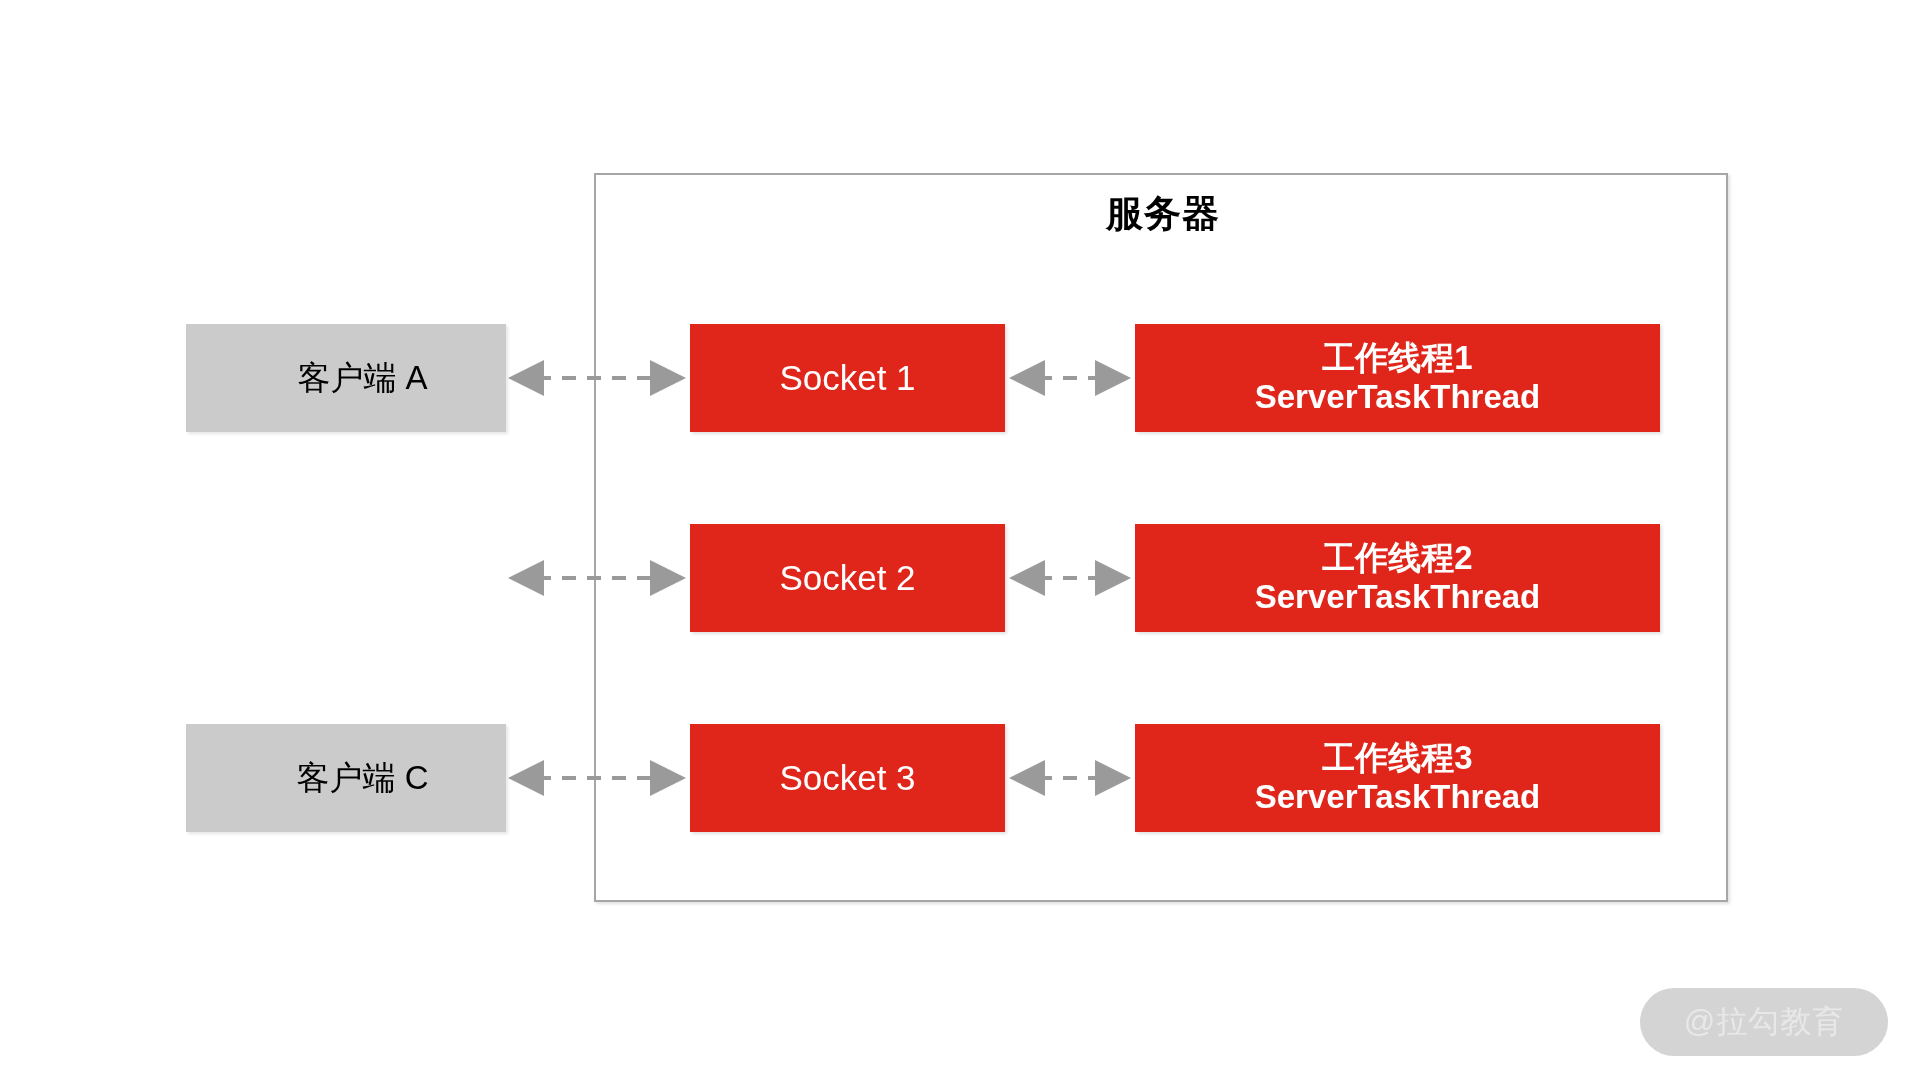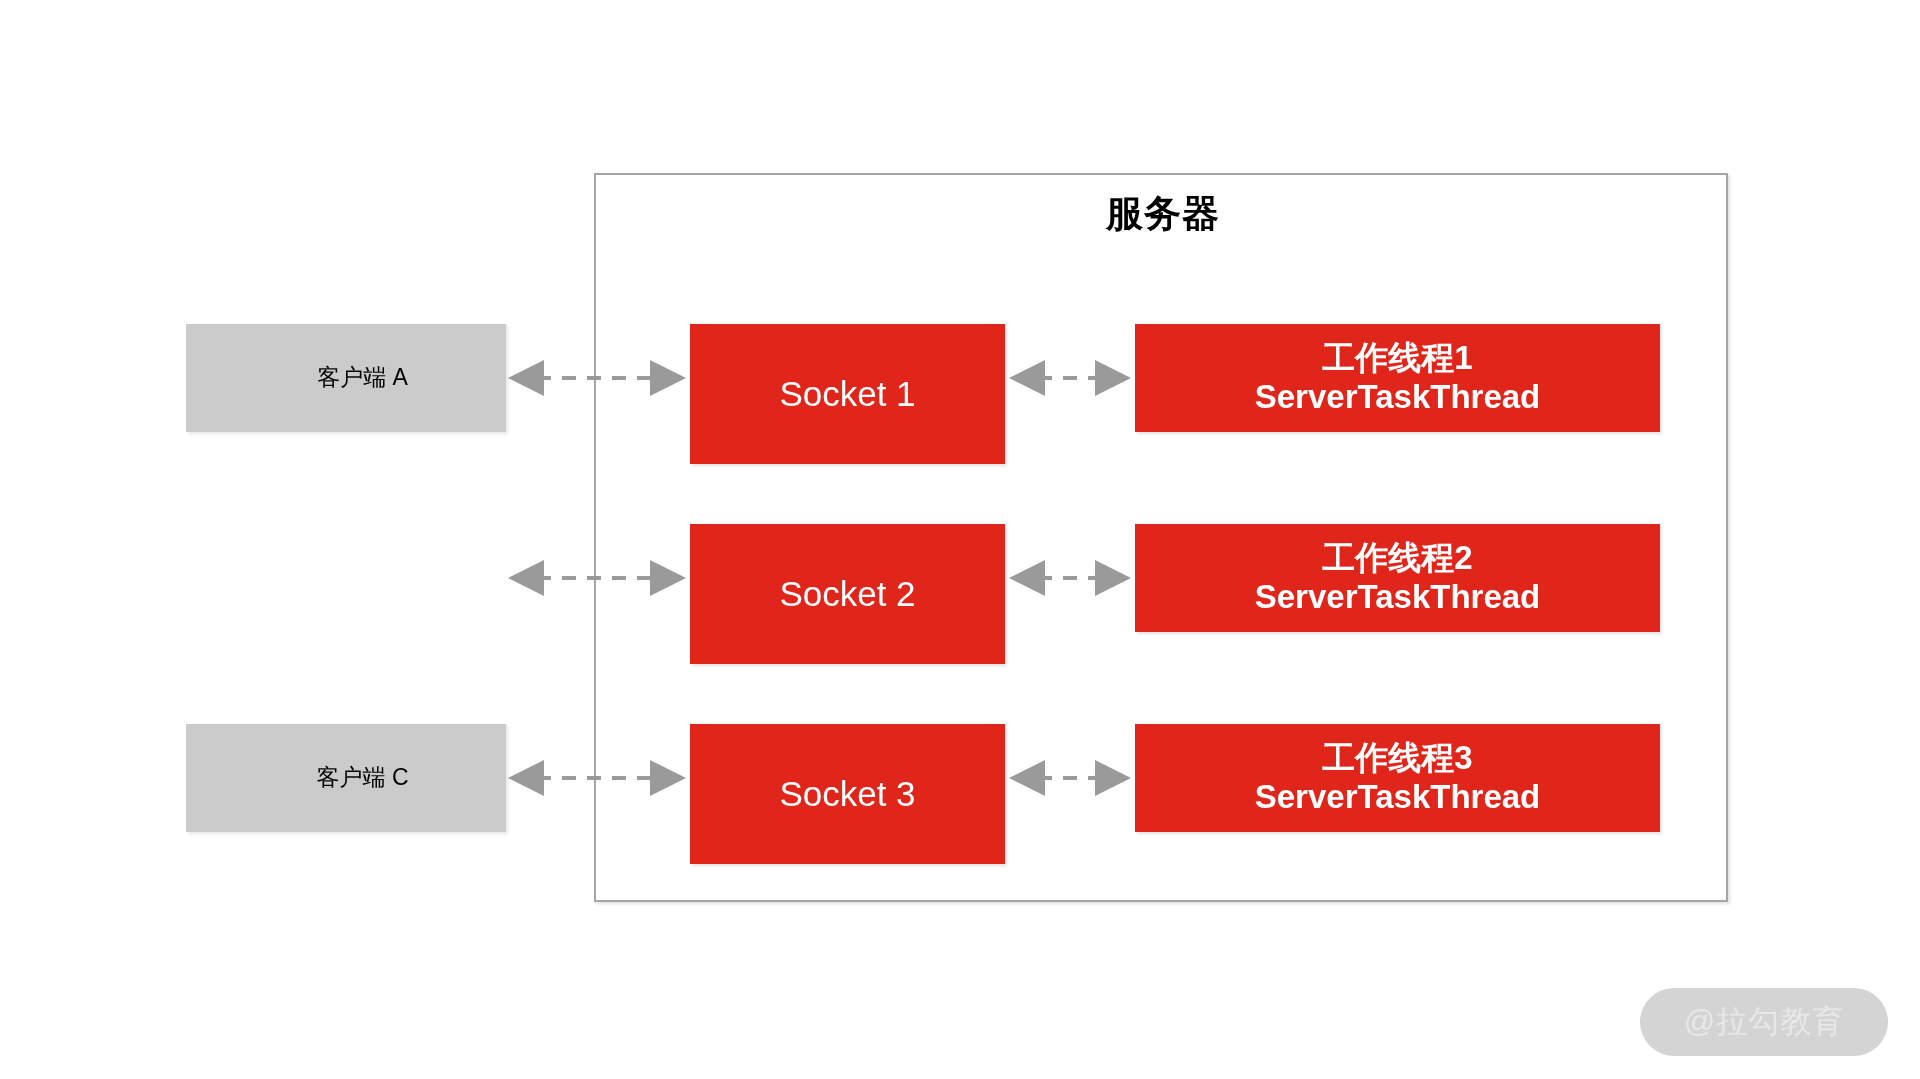--- a/index.html
+++ b/index.html
@@ -56,29 +56,29 @@
     justify-content: center;
     text-align: center;
     line-height: 1.18;
   }
 
   .client-node {
     width: 320px;
     height: 108px;
     background: #cbcbcb;
     color: #000000;
-    font-size: 23px;
+    font-size: 33px;
     font-weight: normal;
     box-shadow: 2px 2px 3px rgba(0,0,0,0.10);
     padding-left: 33px;
   }
 
   .socket-node {
     width: 315px;
-    height: 140px;
+    height: 108px;
     background: #e0251b;
     color: #ffffff;
     font-size: 35px;
     font-weight: normal;
     box-shadow: 2px 2px 3px rgba(0,0,0,0.12);
   }
 
   .worker-node {
     width: 525px;
     height: 108px;

